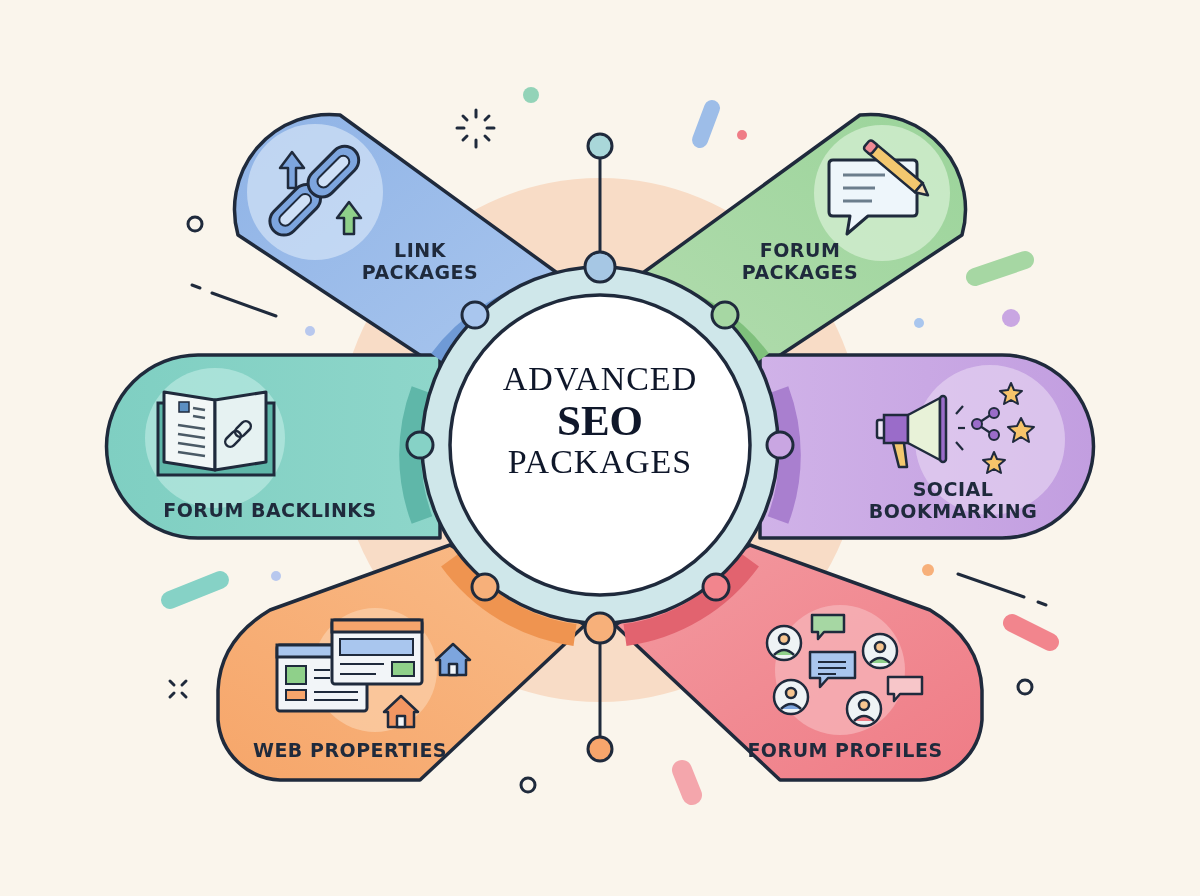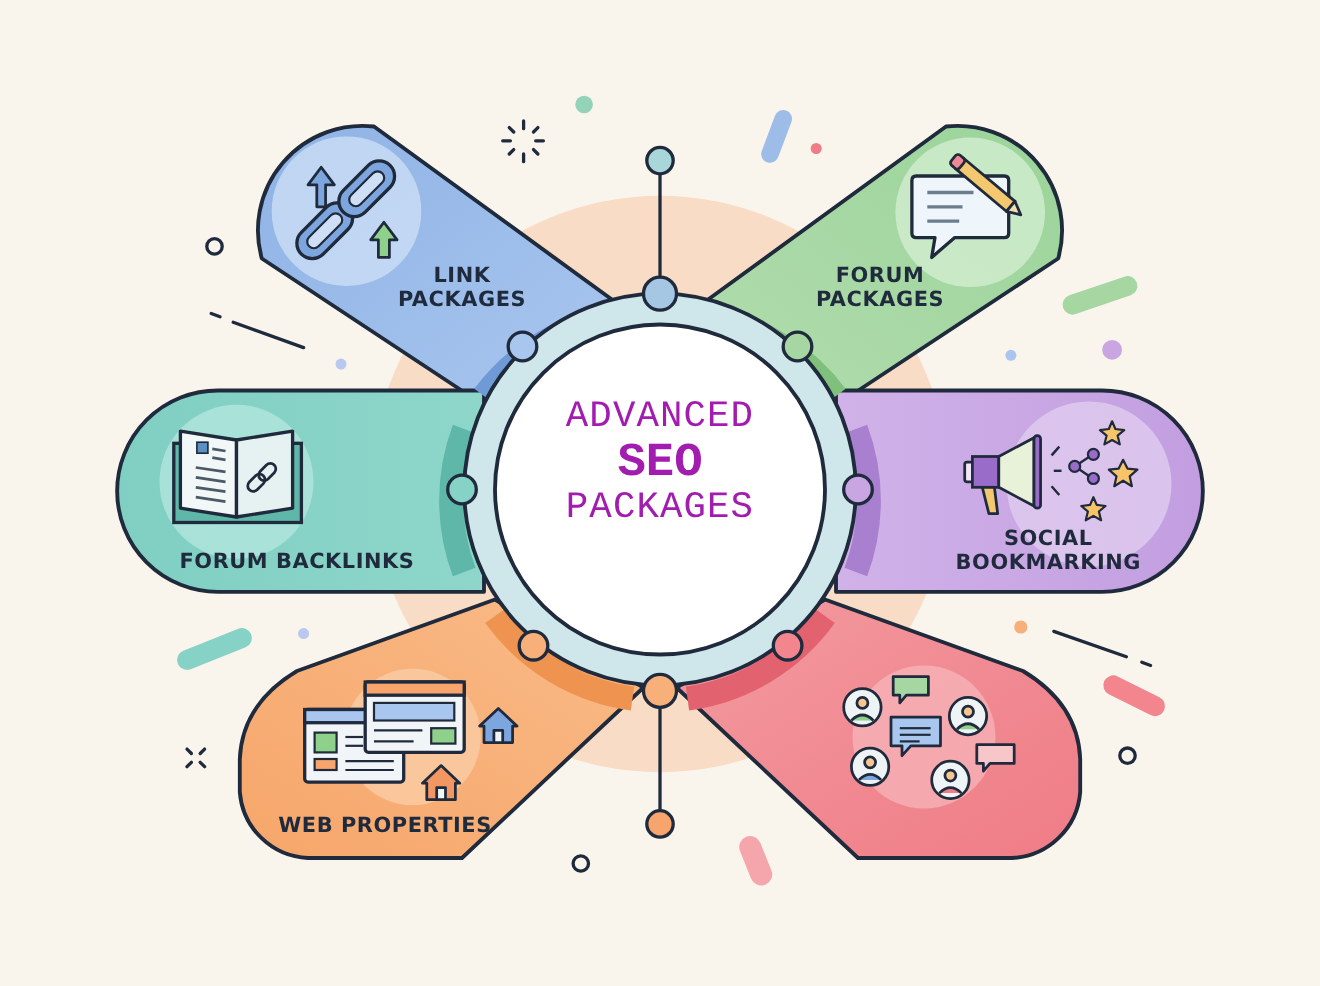--- a/index.html
+++ b/index.html
@@ -1,19 +1,19 @@
 <!DOCTYPE html>
 <html><head>
 <meta charset="utf-8">
 <style>
   html,body{margin:0;padding:0;}
   body{width:1200px;height:896px;background:#faf5ec;position:relative;overflow:hidden;font-family:"DejaVu Sans","Liberation Sans",sans-serif;}
   #stage{position:absolute;left:0;top:0;width:1200px;height:760px;}
   .label{position:absolute;color:#1f2a3c;font-weight:bold;text-align:center;letter-spacing:0.5px;line-height:1.15;font-size:19px;font-family:"DejaVu Sans","Liberation Sans",sans-serif;}
-  .center-text{position:absolute;left:450px;top:360px;width:300px;text-align:center;color:#a21caf;font-family:Liberation Mono, monospace;}
+  .center-text{position:absolute;left:450px;top:360px;width:300px;text-align:center;color:#0f172a;font-family:Liberation Serif, serif;}
   .center-text .l1{font-size:34px;letter-spacing:1px;display:block;}
   .center-text .l2{font-size:43px;font-weight:bold;display:block;line-height:1.05;}
   .center-text .l3{font-size:34px;letter-spacing:1px;display:block;}
 </style>
 </head>
 <body>
 
 <div id="stage">
 <svg width="1200" height="896" viewBox="0 0 1200 896" xmlns="http://www.w3.org/2000/svg">
   <defs>
@@ -279,19 +279,22 @@
 <div class="label" style="left:160px;top:500px;width:220px;">
   <div>FORUM BACKLINKS</div>
 </div>
 <div class="label" style="left:240px;top:740px;width:220px;">
   <div>WEB PROPERTIES</div>
 </div>
 <div class="label" style="left:868px;top:479px;width:170px;">
   <div>SOCIAL</div>
   <div>BOOKMARKING</div>
 </div>
+<div class="label" style="left:730px;top:740px;width:230px;">
+  <div>FORUM PROFILES</div>
+</div>
 
 <div class="center-text">
   <span class="l1">ADVANCED</span>
   <span class="l2">SEO</span>
   <span class="l3">PACKAGES</span>
 </div>
 </div>
 
 </body></html>

